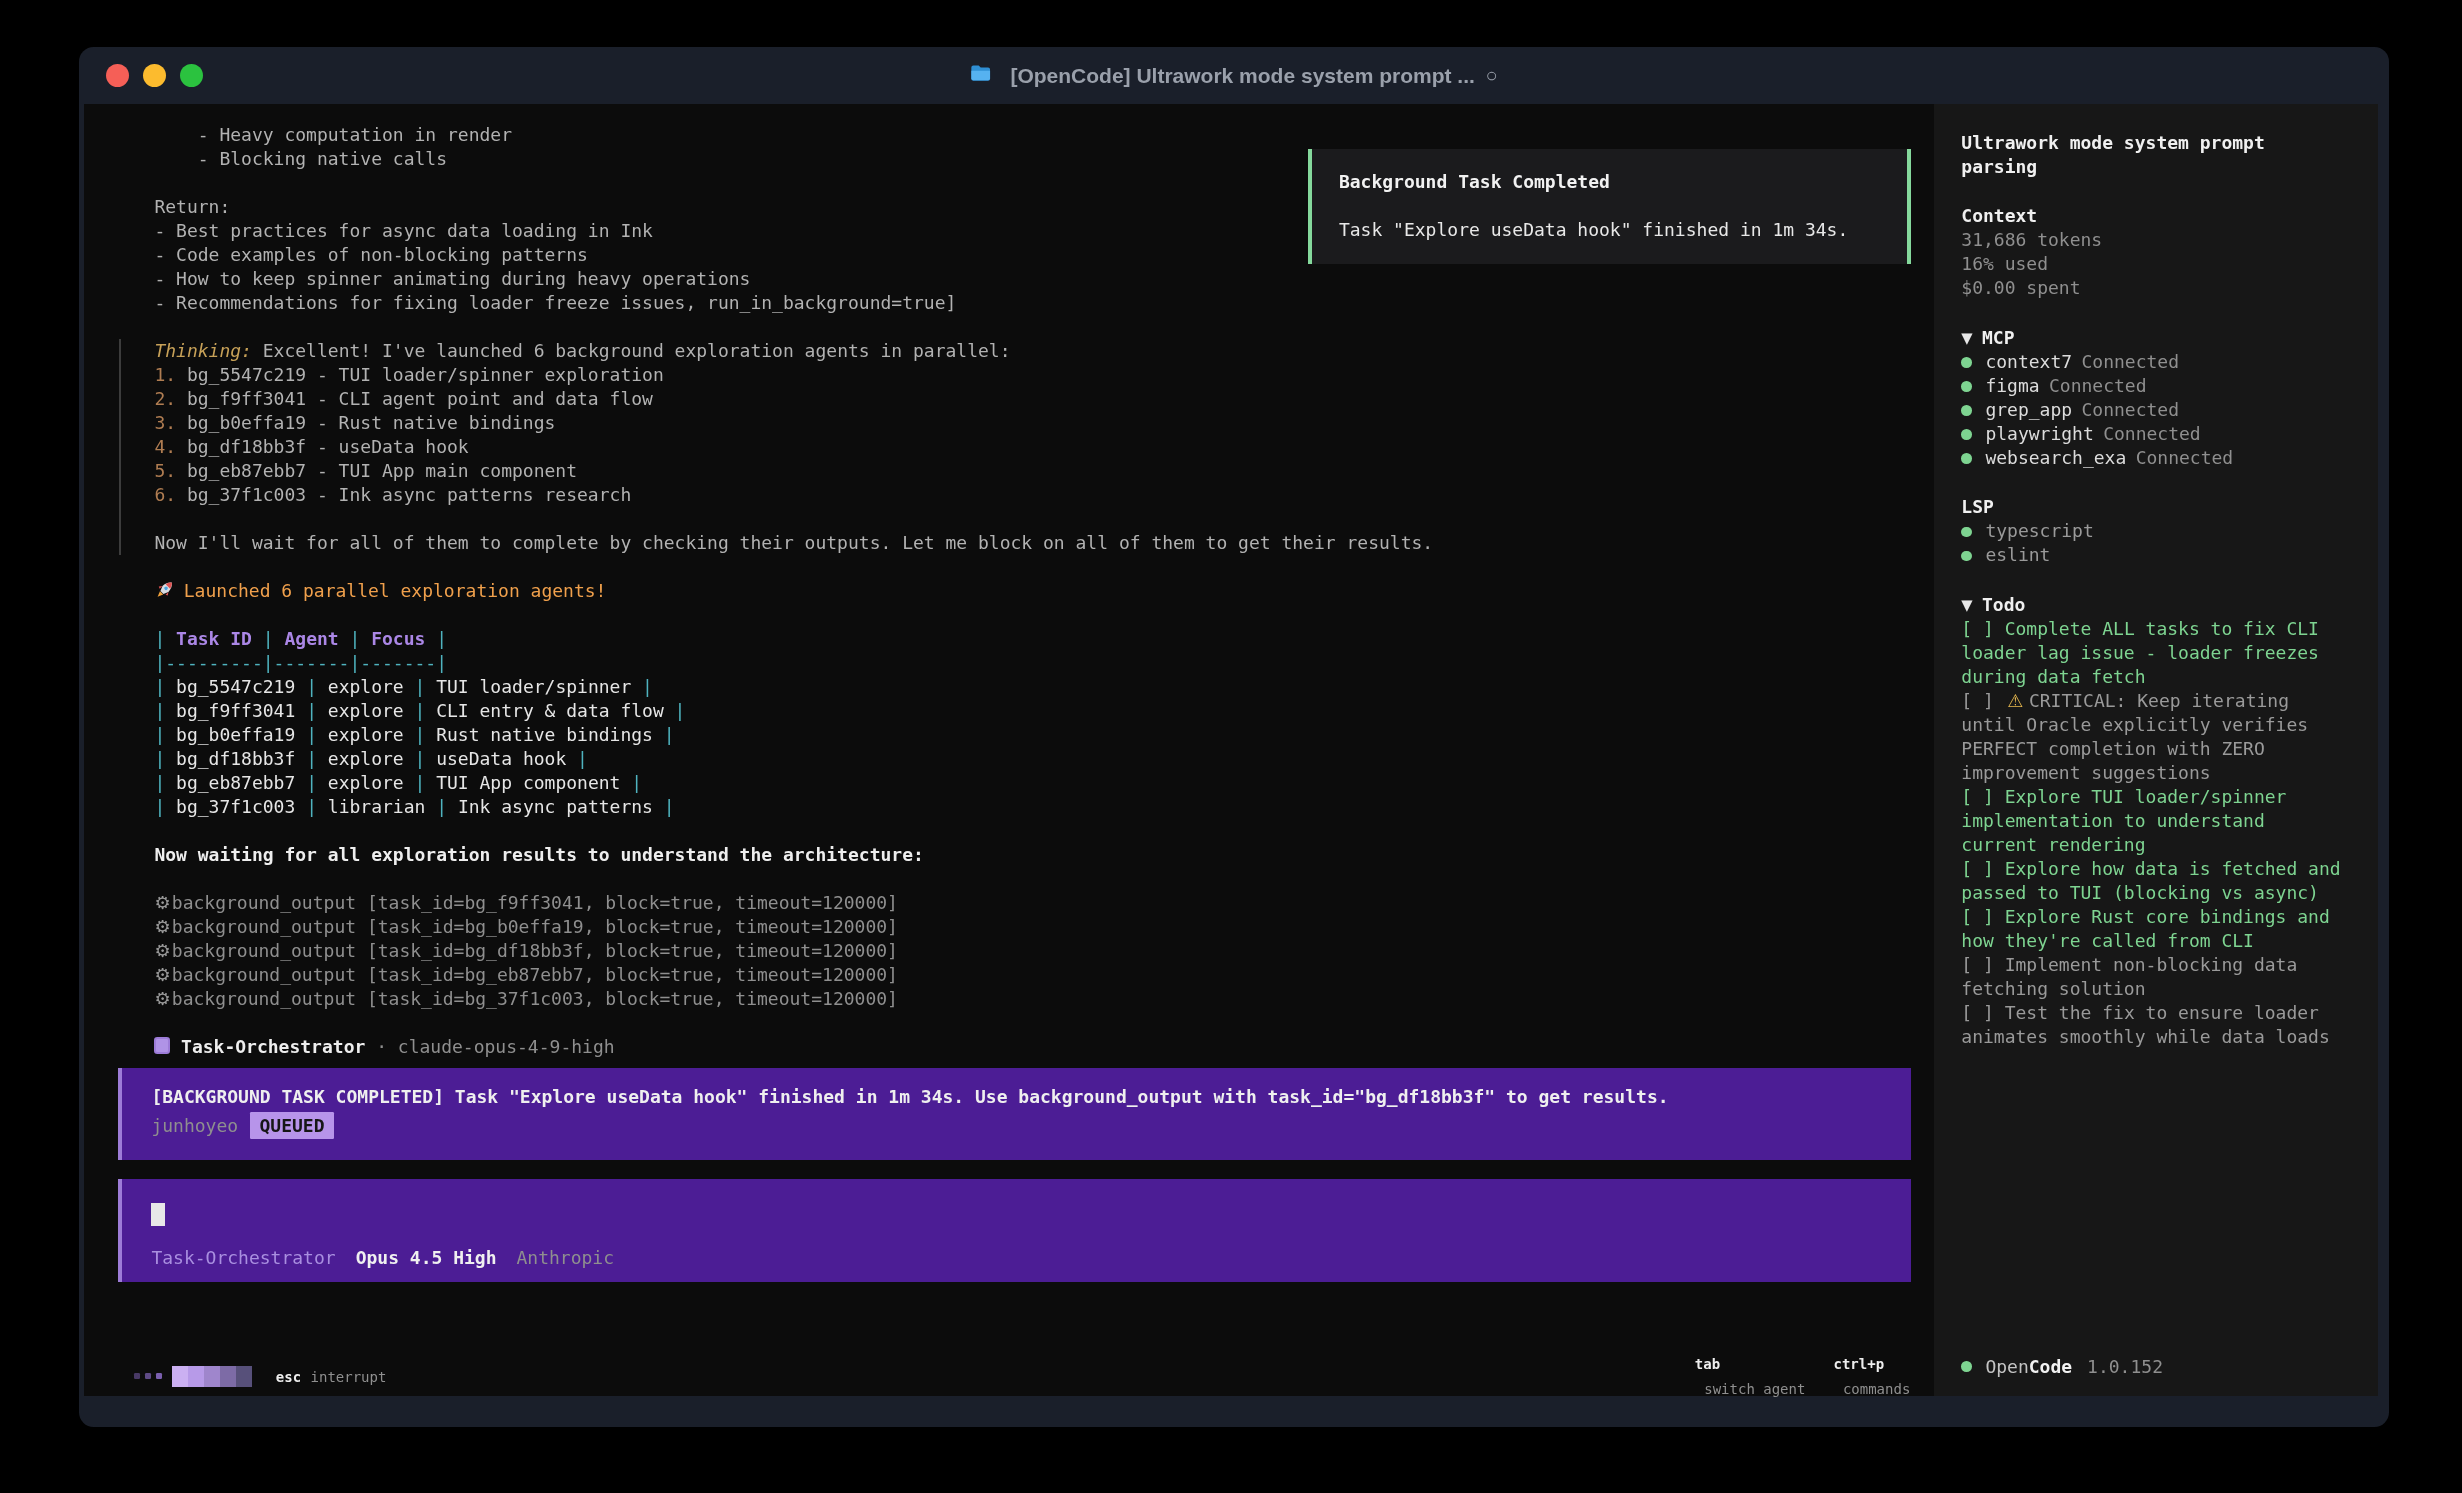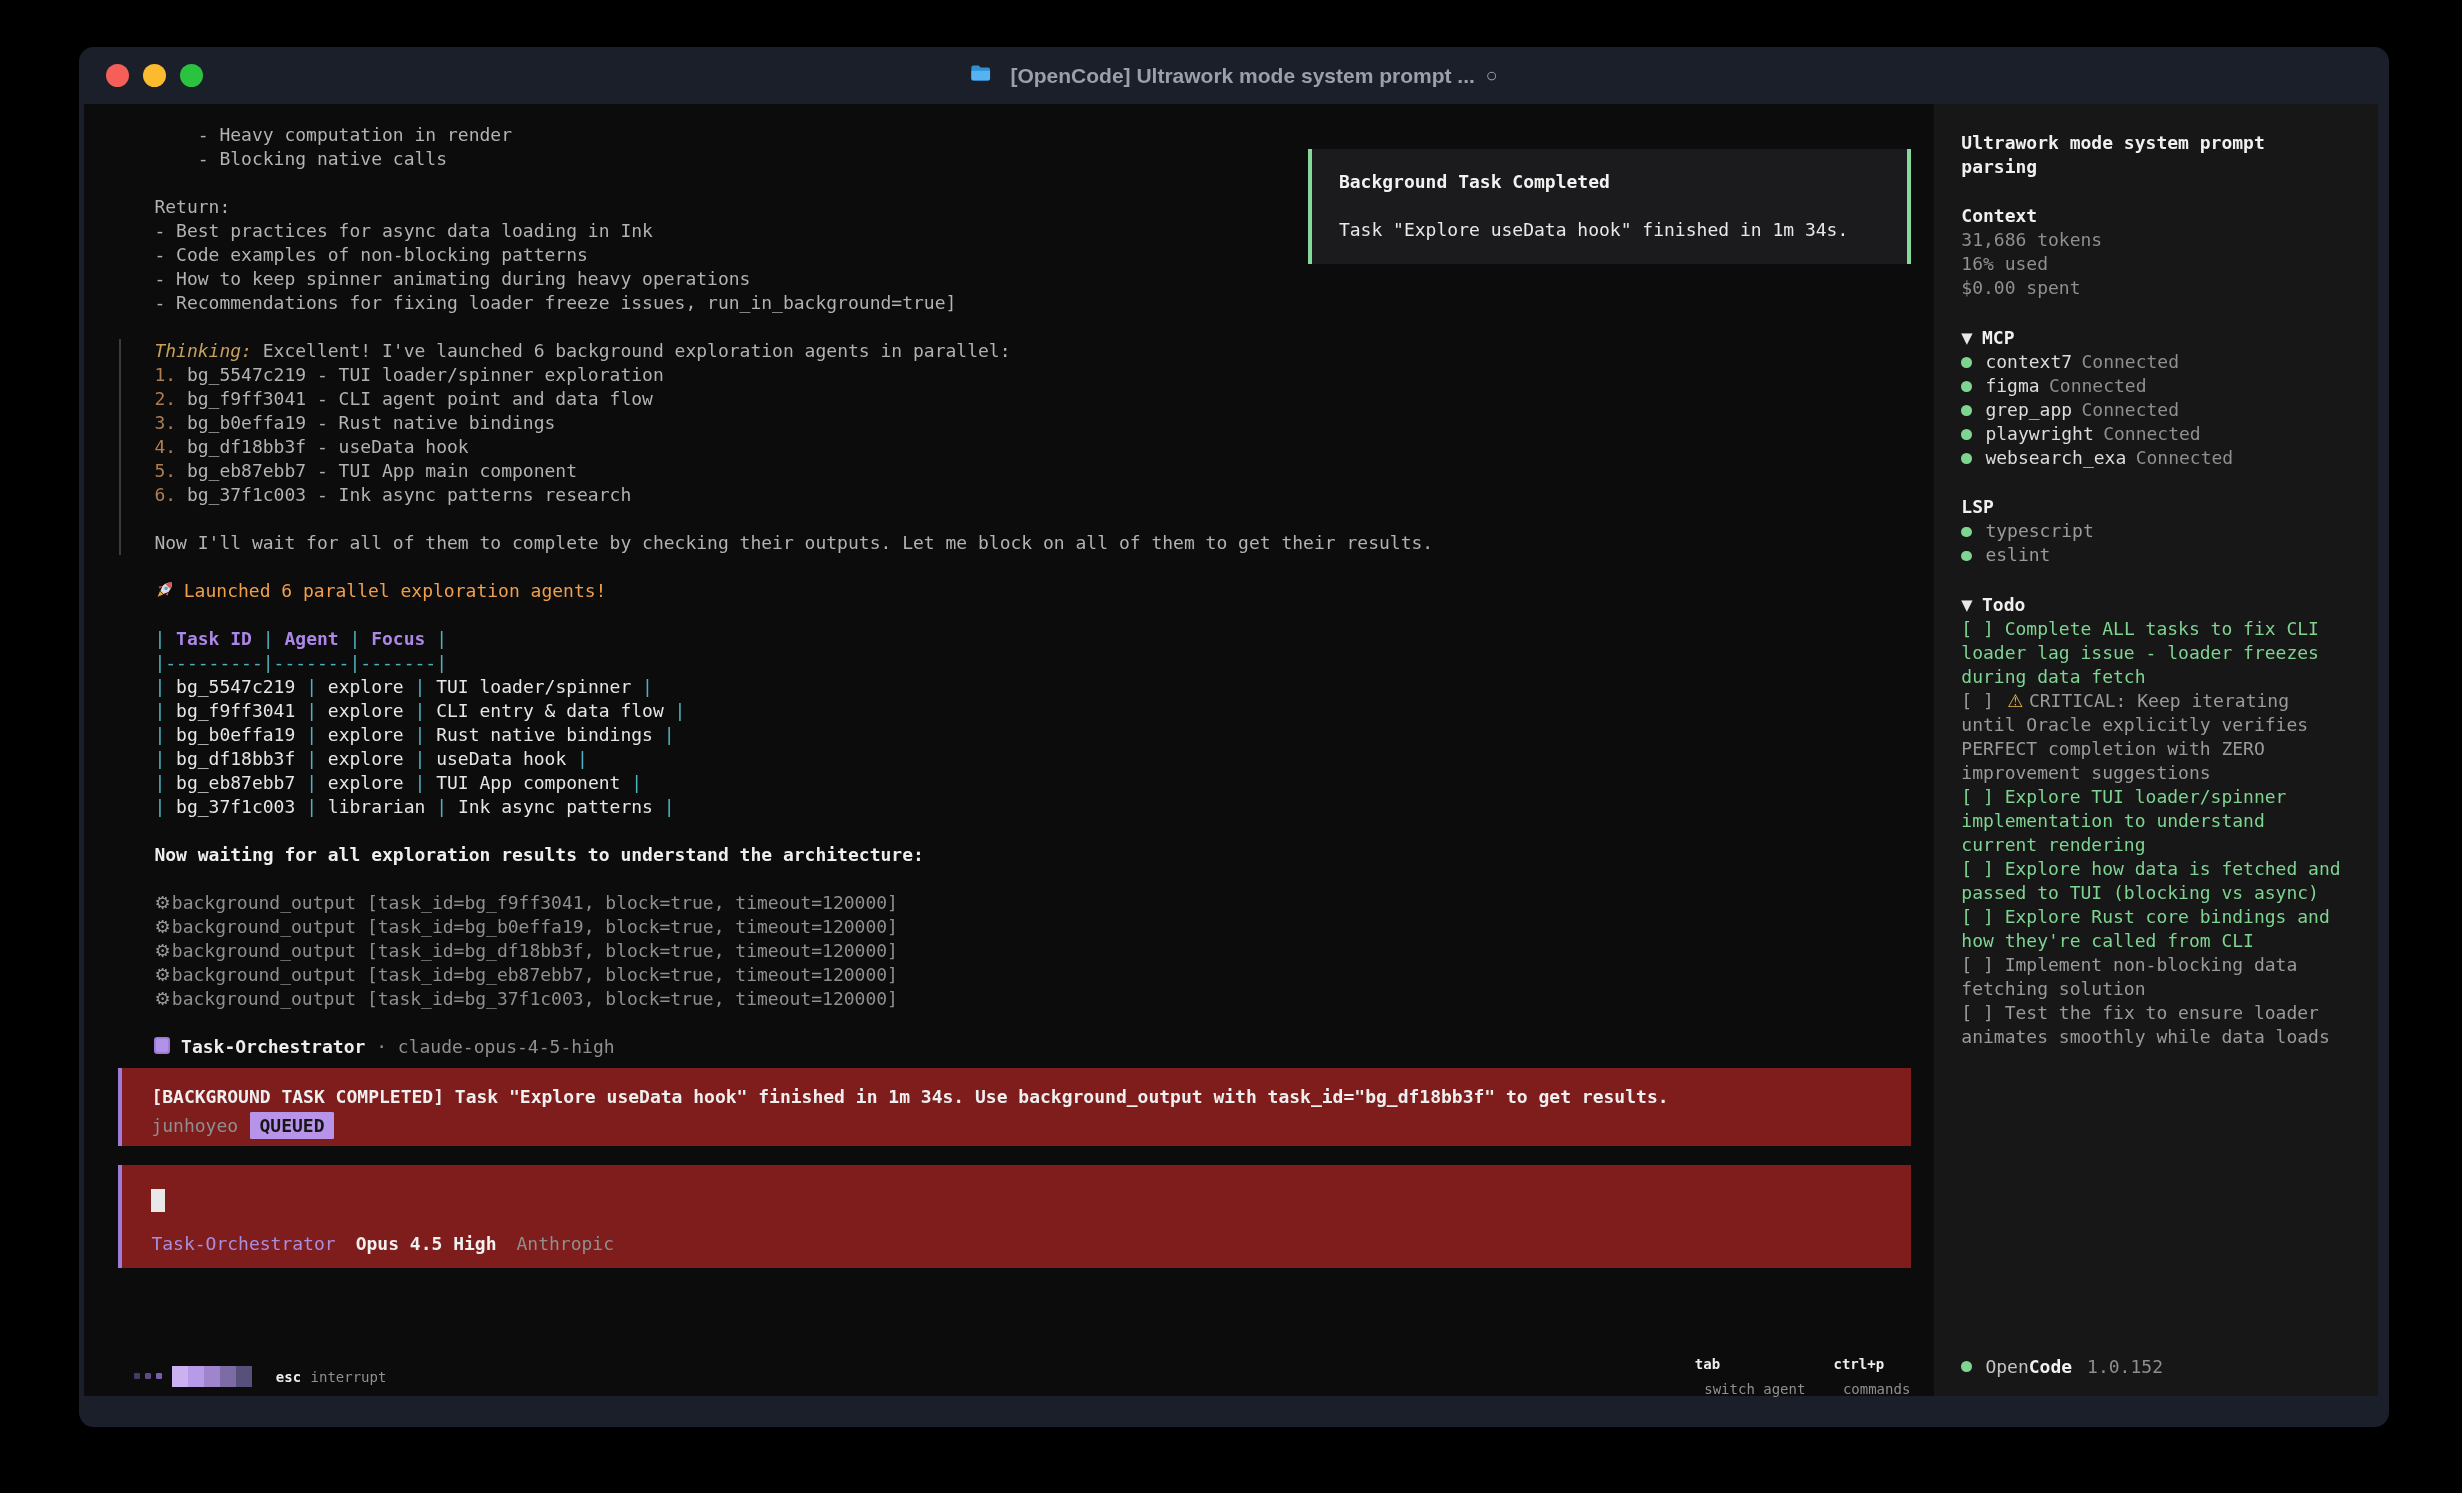--- a/index.html
+++ b/index.html
@@ -39,22 +39,22 @@
   .s-wt  { color:#e6e6e6; }
   .s-gear{ color:#9a9a9a; font-family:"DejaVu Sans",sans-serif; margin-right:1.3px; }
   .s-aicon { display:inline-block; width:16px; height:17.4px; border:2px solid #9d7cd8;
              background:#b093e6; border-radius:3.3px; margin-right:10.7px; vertical-align:-1.3px; }
   .seg-icon { display:inline-block; vertical-align:-3.3px; margin-right:8px; }
 
   .msg-block { border-left:2px solid #3c3c3c; margin-left:-35px; padding-left:33px; }
 
   
   .completed-box, .input-box {
-    background:#7f1d1d; border-left:4px solid #9d7cd8;
-    margin:9.4px 23.4px 0 -36px; padding:16px 27px 7px 29px;
+    background:#4c1d95; border-left:4px solid #9d7cd8;
+    margin:9.4px 23.4px 0 -36px; padding:16px 27px 21px 29px;
     font-size:18px;
   }
   .box-msg { color:#efefef; font-weight:bold; line-height:25.4px; }
   .box-meta { margin-top:2.7px; color:#8f8f8f; line-height:25.4px; display:flex; align-items:center; }
   .queued-badge { display:inline-block; background:#b794ea; color:#161616; font-weight:bold;
                   padding:0.7px 9.4px; margin-left:12px; border-radius:1.3px; }
 
   .input-box { margin-top:19px; padding-top:24px; padding-bottom:12px; }
   .cursor-block { width:13.4px; height:23px; background:#e8e8e8; }
   .input-footer { display:flex; align-items:center; gap:20px; margin-top:20px; line-height:24px; }
@@ -175,21 +175,21 @@
             <div class="tline"><span class="s-t">| </span><span class="s-wt">bg_37f1c003</span><span class="s-t"> | </span><span class="s-wt">librarian</span><span class="s-t"> | </span><span class="s-wt">Ink async patterns</span><span class="s-t"> |</span></div>
             <div class="tline">&nbsp;</div>
             <div class="tline"><span class="s-w">Now waiting for all exploration results to understand the architecture:</span></div>
             <div class="tline">&nbsp;</div>
             <div class="tline"><span class="s-gear">⚙</span><span class="s-dim">background_output [task_id=bg_f9ff3041, block=true, timeout=120000]</span></div>
             <div class="tline"><span class="s-gear">⚙</span><span class="s-dim">background_output [task_id=bg_b0effa19, block=true, timeout=120000]</span></div>
             <div class="tline"><span class="s-gear">⚙</span><span class="s-dim">background_output [task_id=bg_df18bb3f, block=true, timeout=120000]</span></div>
             <div class="tline"><span class="s-gear">⚙</span><span class="s-dim">background_output [task_id=bg_eb87ebb7, block=true, timeout=120000]</span></div>
             <div class="tline"><span class="s-gear">⚙</span><span class="s-dim">background_output [task_id=bg_37f1c003, block=true, timeout=120000]</span></div>
             <div class="tline">&nbsp;</div>
-            <div class="tline"><span class="s-aicon"></span><span class="s-w">Task-Orchestrator</span><span class="s-dim"> · claude-opus-4-5-high</span></div>
+            <div class="tline"><span class="s-aicon"></span><span class="s-w">Task-Orchestrator</span><span class="s-dim"> · claude-opus-4-9-high</span></div>
           </div>
 
         <div class="completed-box">
           <div class="box-msg">[BACKGROUND TASK COMPLETED] Task "Explore useData hook" finished in 1m 34s. Use background_output with task_id="bg_df18bb3f" to get results.</div>
           <div class="box-meta">
             <span>junhoyeo</span>
             <span class="queued-badge">QUEUED</span>
           </div>
         </div>
 

